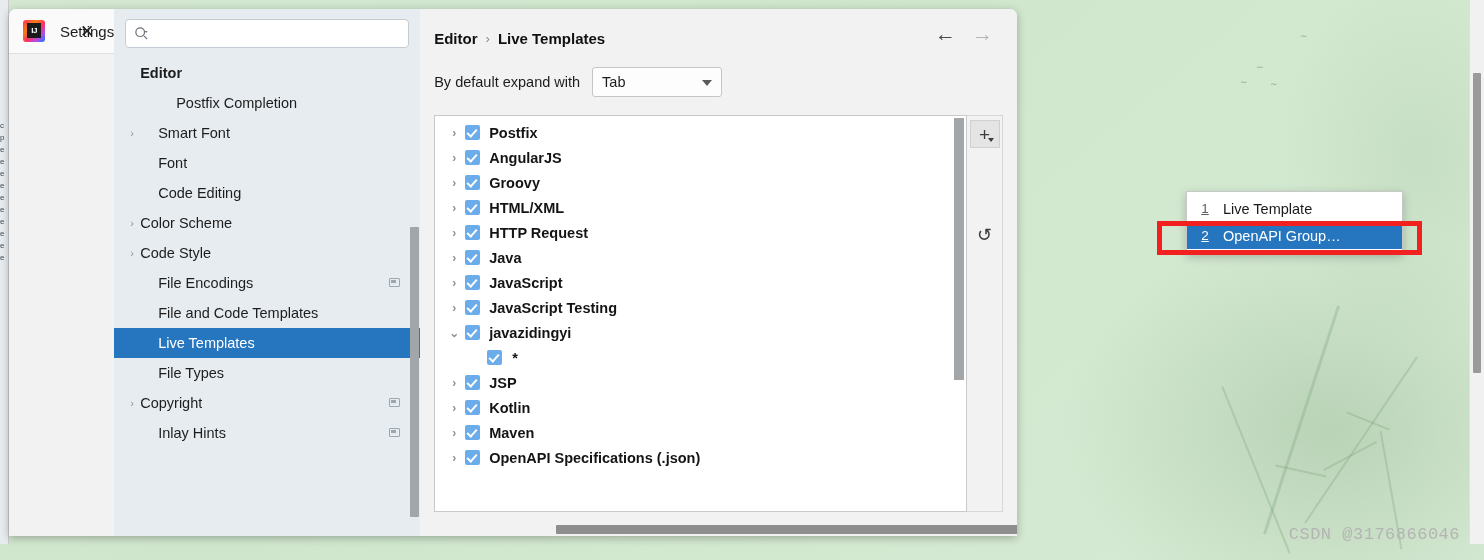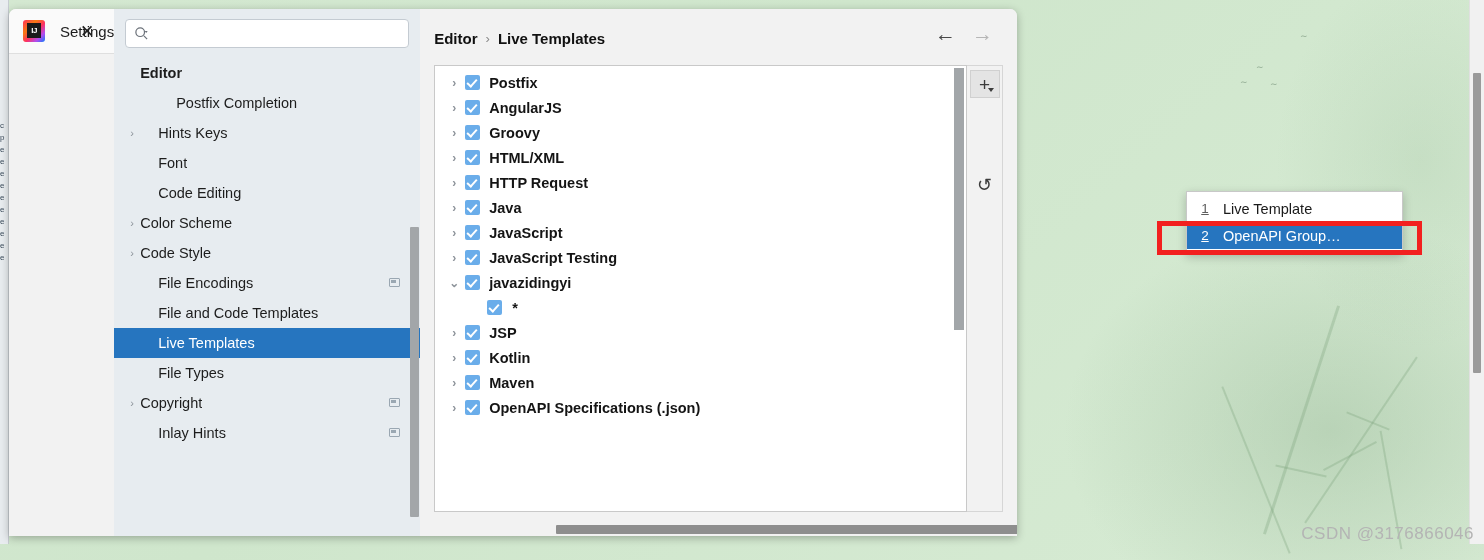--- a/index.html
+++ b/index.html
@@ -394,24 +394,24 @@
     width: 265px; height: 34px;
     border: 5px solid #f2201f;
     box-sizing: border-box;
     z-index: 60;
     pointer-events: none;
   }
 
   
   #watermark {
     position: absolute;
-    right: 10px; bottom: 16px;
+    right: 24px; bottom: 16px;
     font-size: 17px;
     color: #b4b4b4;
-    font-family: Liberation Sans, sans-serif;
+    font-family: Liberation Mono, monospace;
     letter-spacing: 0.5px;
     z-index: 70;
   }
 </style>
 </head>
 <body>
 
 <div id="desktop">
   <div class="bamboo" style="left:1300px;top:300px;width:3px;height:240px;transform:rotate(18deg);"></div>
   <div class="bamboo" style="left:1255px;top:380px;width:2px;height:180px;transform:rotate(-22deg);"></div>
@@ -472,21 +472,21 @@
             <div class="nav-row">
               <span class="twisty"></span>
               <span class="nav-label" style="margin-left: 0px; font-weight: bold;">Editor</span>
             </div>
             <div class="nav-row">
               <span class="twisty"></span>
               <span class="nav-label" style="margin-left: 36px; text-align: center;">Postfix Completion</span>
             </div>
             <div class="nav-row">
               <span class="twisty">›</span>
-              <span class="nav-label" style="margin-left: 18px;">Hints Keys</span>
+              <span class="nav-label" style="margin-left: 18px;">Smart Font</span>
             </div>
             <div class="nav-row">
               <span class="twisty"></span>
               <span class="nav-label" style="margin-left: 18px;">Font</span>
             </div>
             <div class="nav-row">
               <span class="twisty"></span>
               <span class="nav-label" style="margin-left: 18px;">Code Editing</span>
             </div>
             <div class="nav-row">
@@ -536,20 +536,27 @@
       <div id="breadcrumb-bar">
         <span>Editor</span>
         <span class="sep">›</span>
         <span>Live Templates</span>
         <div id="nav-arrows">
           <span class="arw" id="arrow-back">←</span>
           <span class="arw" id="arrow-fwd">→</span>
         </div>
       </div>
 
+      <div id="expand-row">
+        <span>By default expand with</span>
+        <div id="expand-select">
+          <span>Tab</span>
+          <span class="caret"></span>
+        </div>
+      </div>
 
       <div id="tree-area">
         <div id="tree-box">
           <div id="tree-list">
               <div class="tpl-row">
                 <span class="twisty">›</span>
                 <span class="cb"></span>
                 <span>Postfix</span>
               </div>
               <div class="tpl-row">

